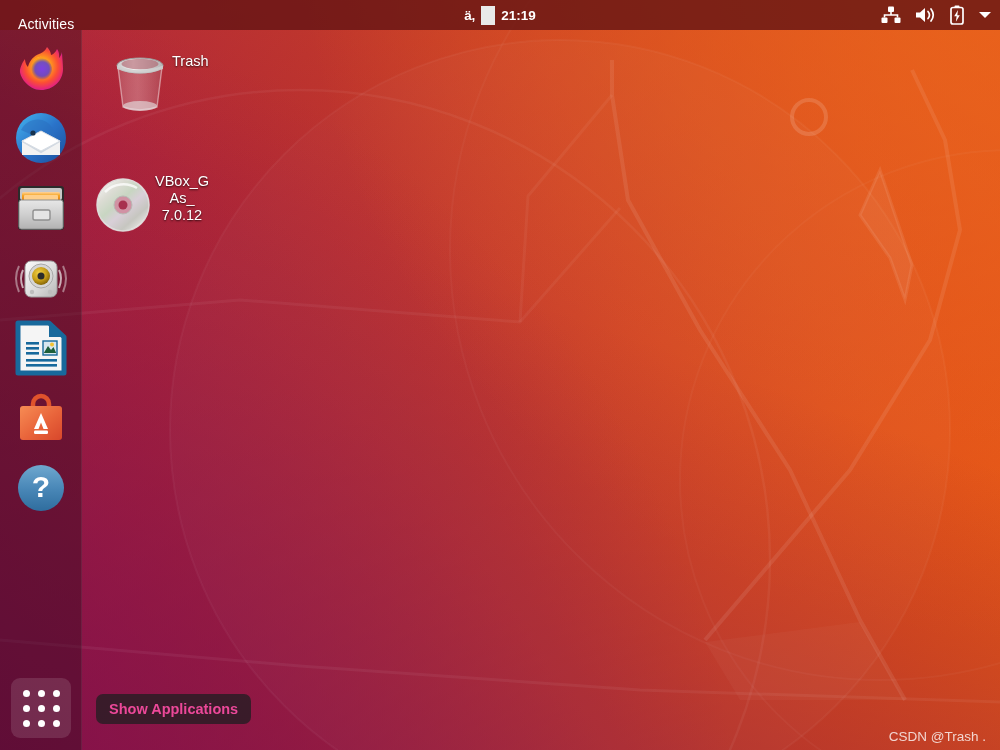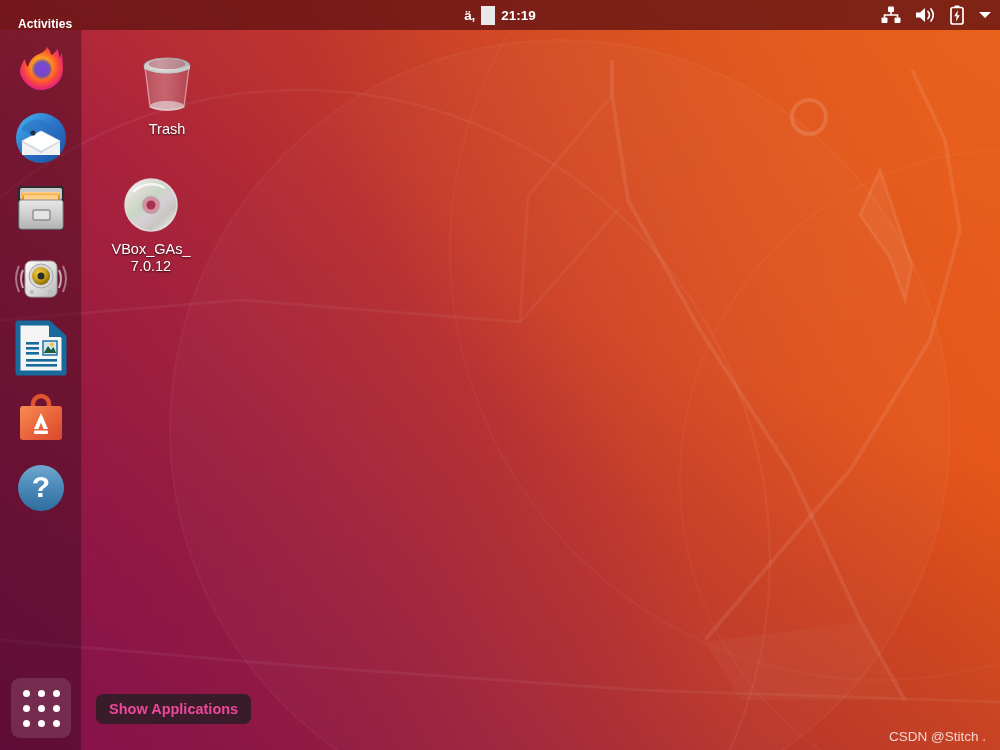--- a/index.html
+++ b/index.html
@@ -29,21 +29,21 @@
   #wallpaper svg { position:absolute; inset:0; width:1000px; height:750px; }
 
   
   #topbar {
     position:absolute; left:0; top:0; width:1000px; height:30px;
     background:rgba(100,20,20,.80);
     display:flex; align-items:center;
     color:#fff; font-size:13.5px; z-index:40;
   }
   #activities {
-    font-weight:bold; font-size:12px; color:#fff;
+    font-weight:normal; font-size:14px; color:#fff;
     padding:3px 9px; margin-left:9px; border-radius:4px;
     letter-spacing:.1px;
     margin-top:17px;
   }
   #clockzone {
     position:absolute; left:0; right:0; top:0; height:30px;
     display:flex; align-items:center; justify-content:center;
     gap:6px; font-weight:bold; font-size:13.5px; pointer-events:none;
   }
   #clockzone > * { pointer-events:auto; }
@@ -88,21 +88,21 @@
     position:absolute; left:96px; bottom:26px;
     background:rgba(45,28,38,.88);
     color:#ec4899; font-size:14.5px; font-weight:bold;
     padding:7px 13px; border-radius:7px; white-space:nowrap;
     z-index:35;
   }
 
   
   .deskicon {
     position:absolute; width:118px;
-    display:flex; flex-direction:column; align-items:center; z-index:20;
+    display:flex; align-items:flex-start; z-index:20;
   }
   .deskicon .art { height:68px; display:flex; align-items:flex-end; justify-content:center; }
   .deskicon .lbl {
     margin-top:5px; color:#fff; font-size:14.5px; line-height:17px;
     text-align:center; text-shadow:0 1px 2px rgba(0,0,0,.75);
     word-break:break-word;
   }
   #icon-trash { left:108px; top:48px; }
   #icon-vbox  { left:92px; top:168px; }
 
@@ -394,15 +394,15 @@
         </svg>
       </span>
       <span class="sysicon">
         <svg width="14" height="10" viewBox="0 0 14 10">
           <path d="M1 2 L7 8 L13 2 Z" fill="#fff"></path>
         </svg>
       </span>
     </div>
   </div>
 
-  <div id="watermark">CSDN @Stitch .</div>
+  <div id="watermark">CSDN @Trash .</div>
 
 </div>
 
 </body></html>

